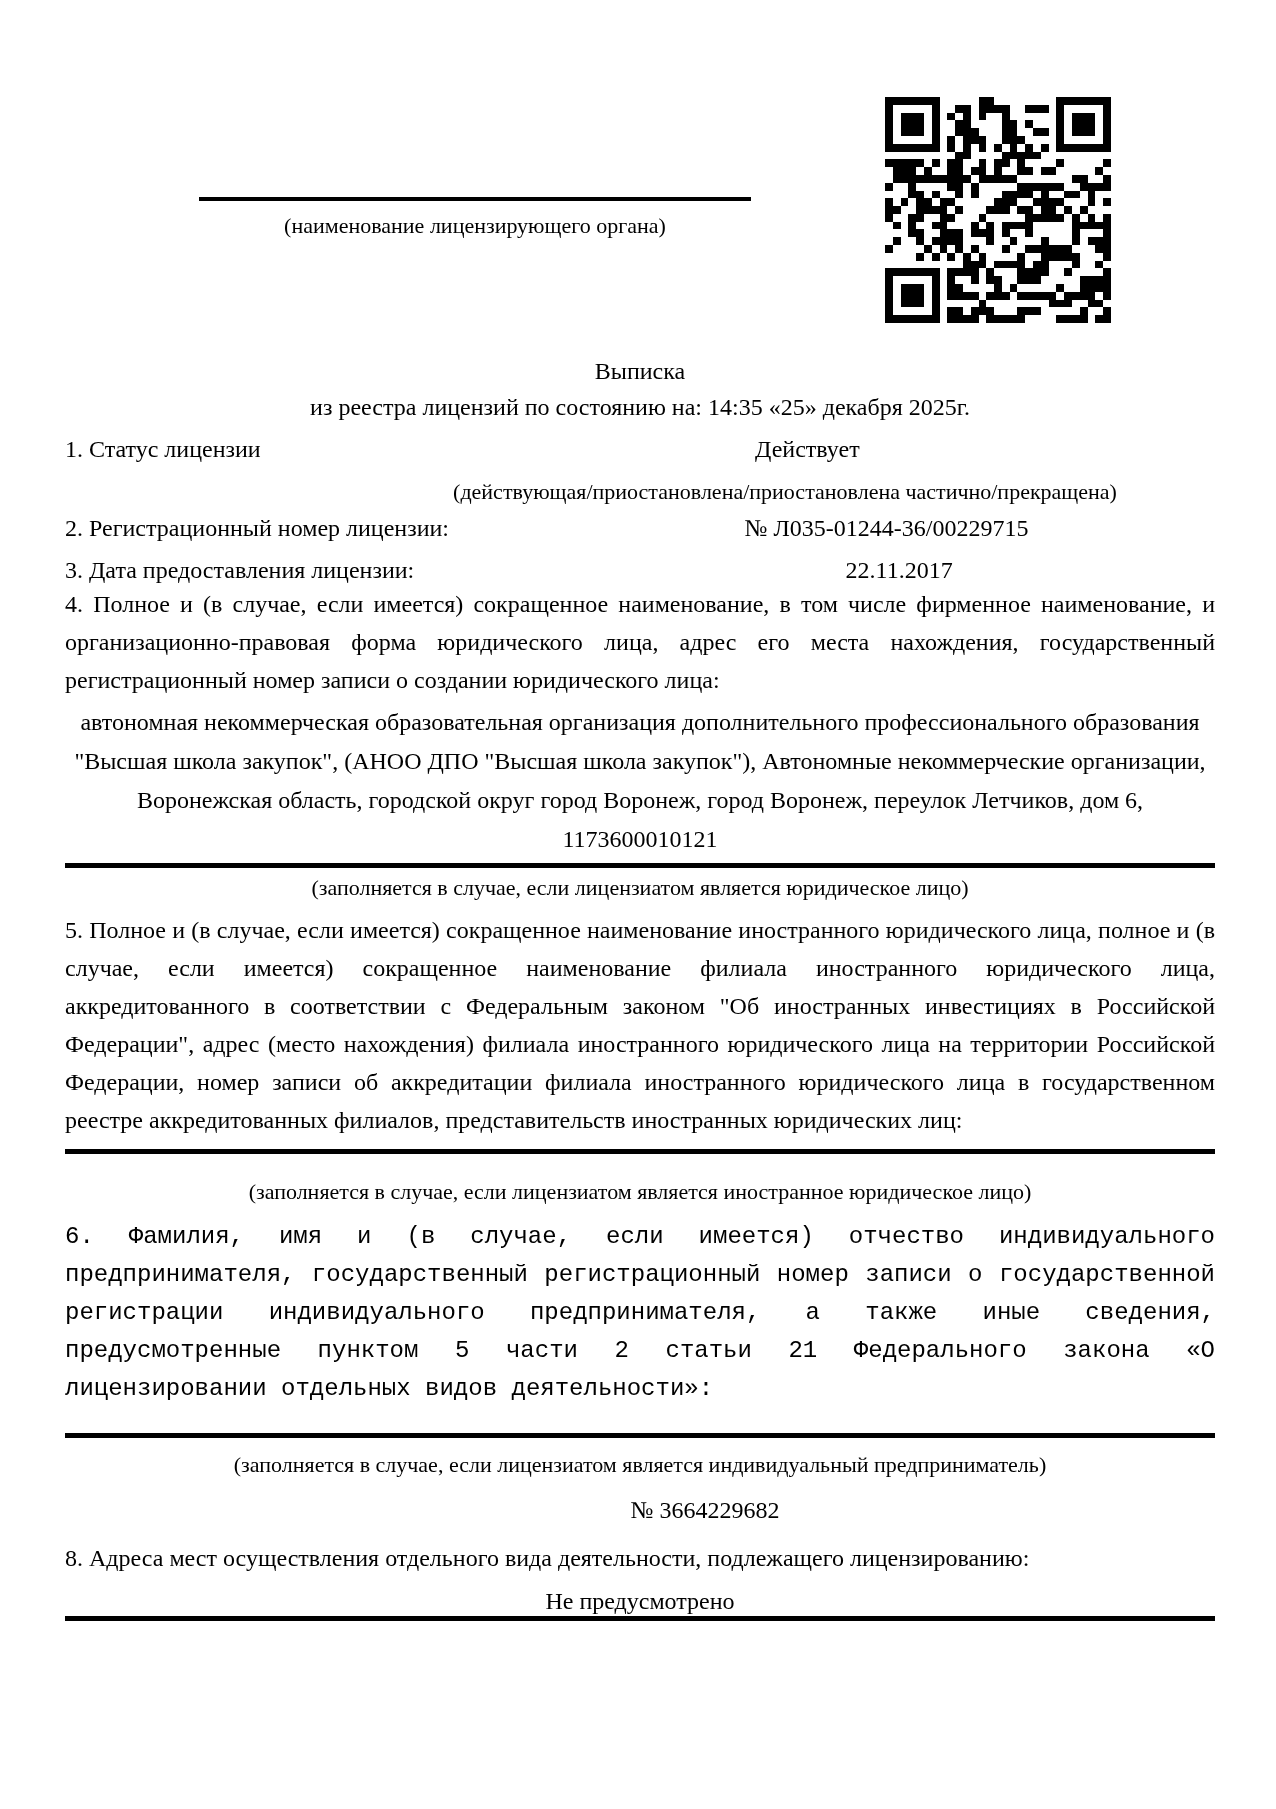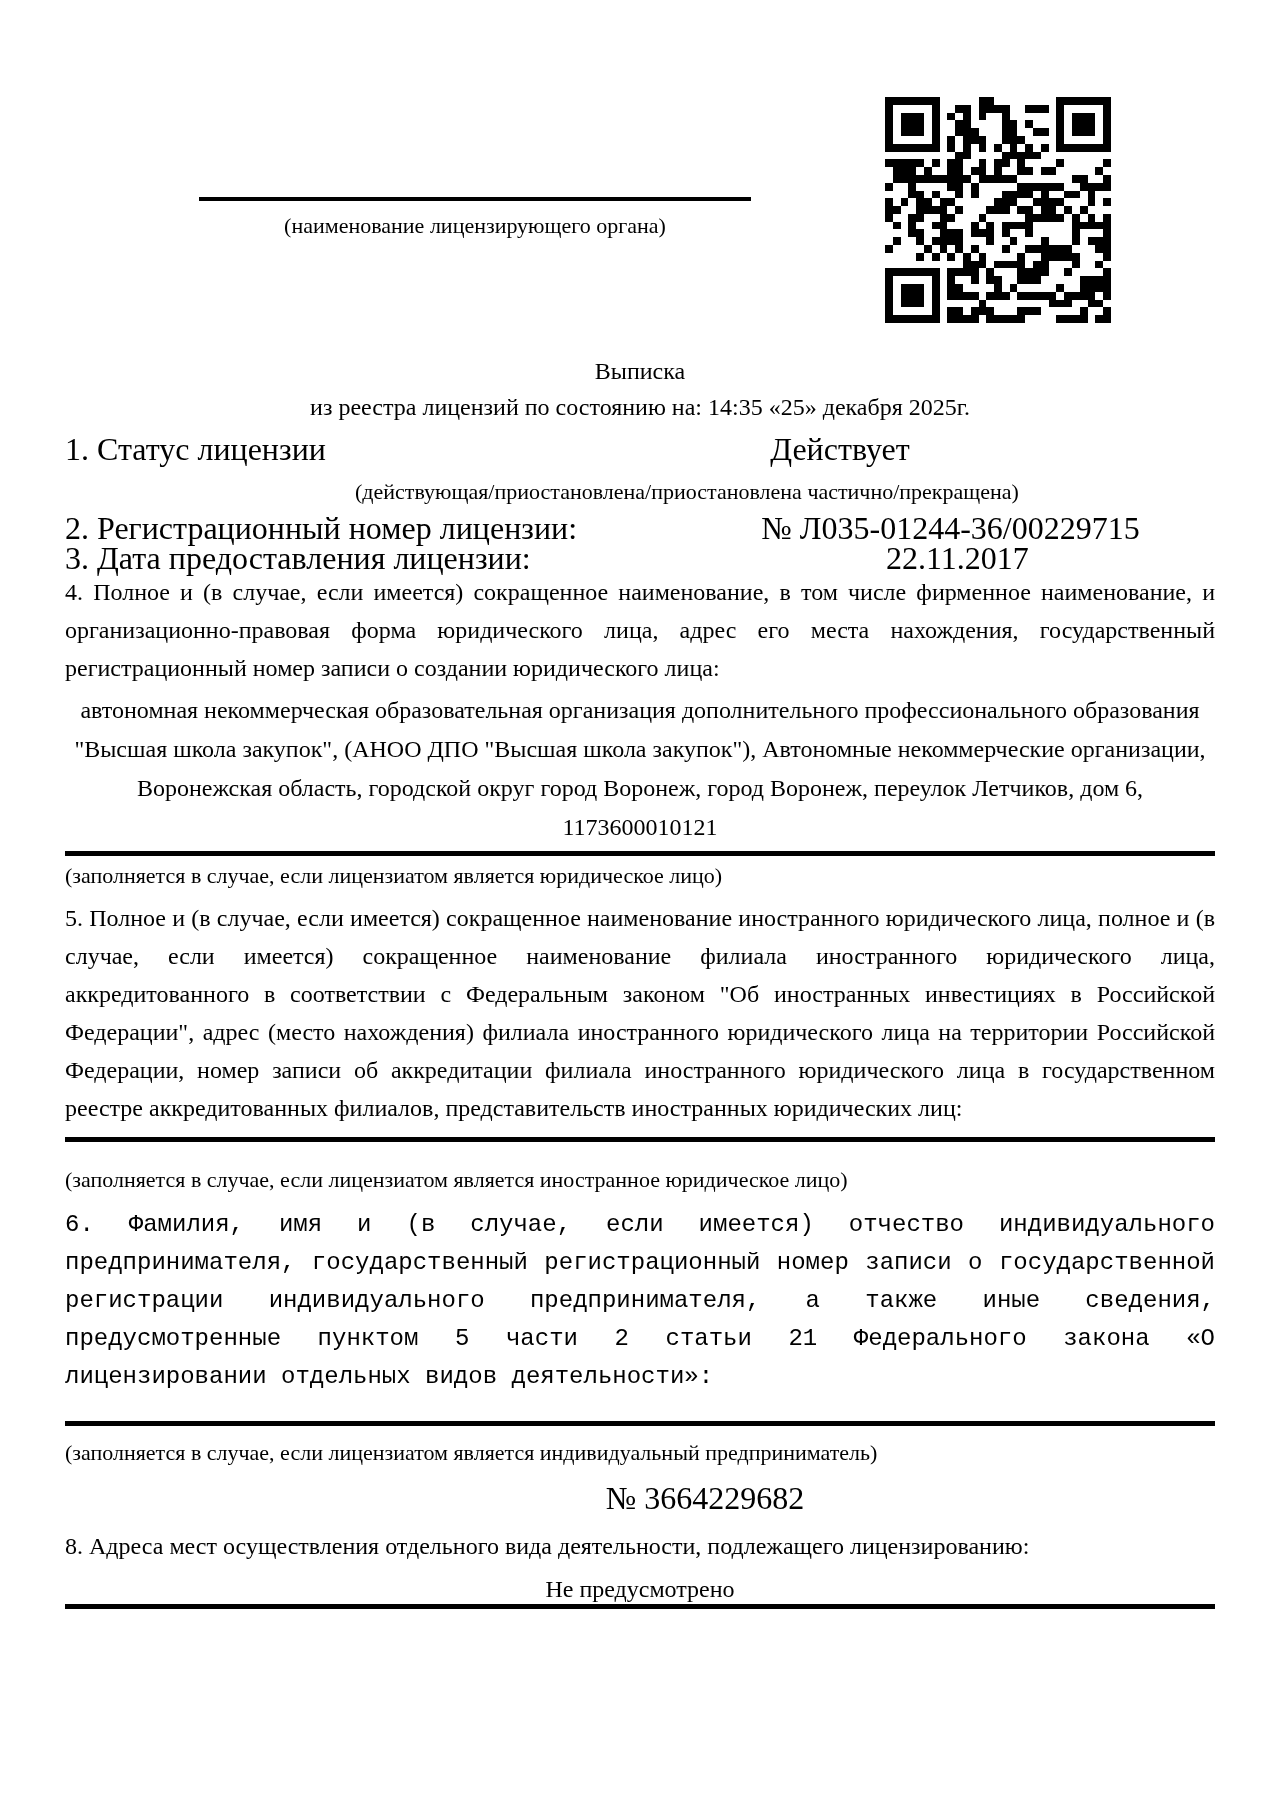--- a/index.html
+++ b/index.html
@@ -16,30 +16,30 @@
   .authority-name{font-size:27px;font-weight:bold;line-height:34px;}
   .authority-underline{height:4px;background:#000;width:552px;margin:4px auto 0;}
   .authority-caption{font-size:22px;margin-top:12px;}
   .qr-box{width:226px;height:226px;margin-top:97px;margin-right:104px;flex:0 0 auto;}
   .qr-box svg{width:226px;height:226px;display:block;shape-rendering:crispEdges;}
 
   
   .title-block{text-align:center;font-size:24px;line-height:36px;margin-top:30px;}
 
   
-  .field-row{display:flex;font-size:32px;line-height:30px;gap:29px;}
+  .field-row{display:flex;font-size:24px;line-height:30px;gap:29px;}
   .field-row .label{white-space:nowrap;}
   .field-row .value{flex:1;text-align:center;}
   .row-status{margin-top:9px;}
   .row-status .value{padding-left:110px;}
-  .caption{font-size:22px;line-height:27px;text-align:left;}
+  .caption{font-size:22px;line-height:27px;text-align:center;}
   .caption-status{margin-top:14px;padding-left:290px;}
   .row-reg{margin-top:8px;}
   .row-reg .value{padding-left:80px;}
-  .row-date{margin-top:0;}
+  .row-date{margin-top:12px;}
   .row-date .value{padding-left:140px;}
 
   .para{font-size:24px;line-height:38px;text-align:justify;}
   .para-4{margin-top:0;}
   .org-block{font-size:24px;line-height:39px;text-align:center;margin-top:4px;}
 
   .rule{height:5px;background:#000;border:none;margin:0;}
   .rule-1{margin-top:4px;}
   .caption-legal{margin-top:6px;}
   .para-5{margin-top:10px;}

